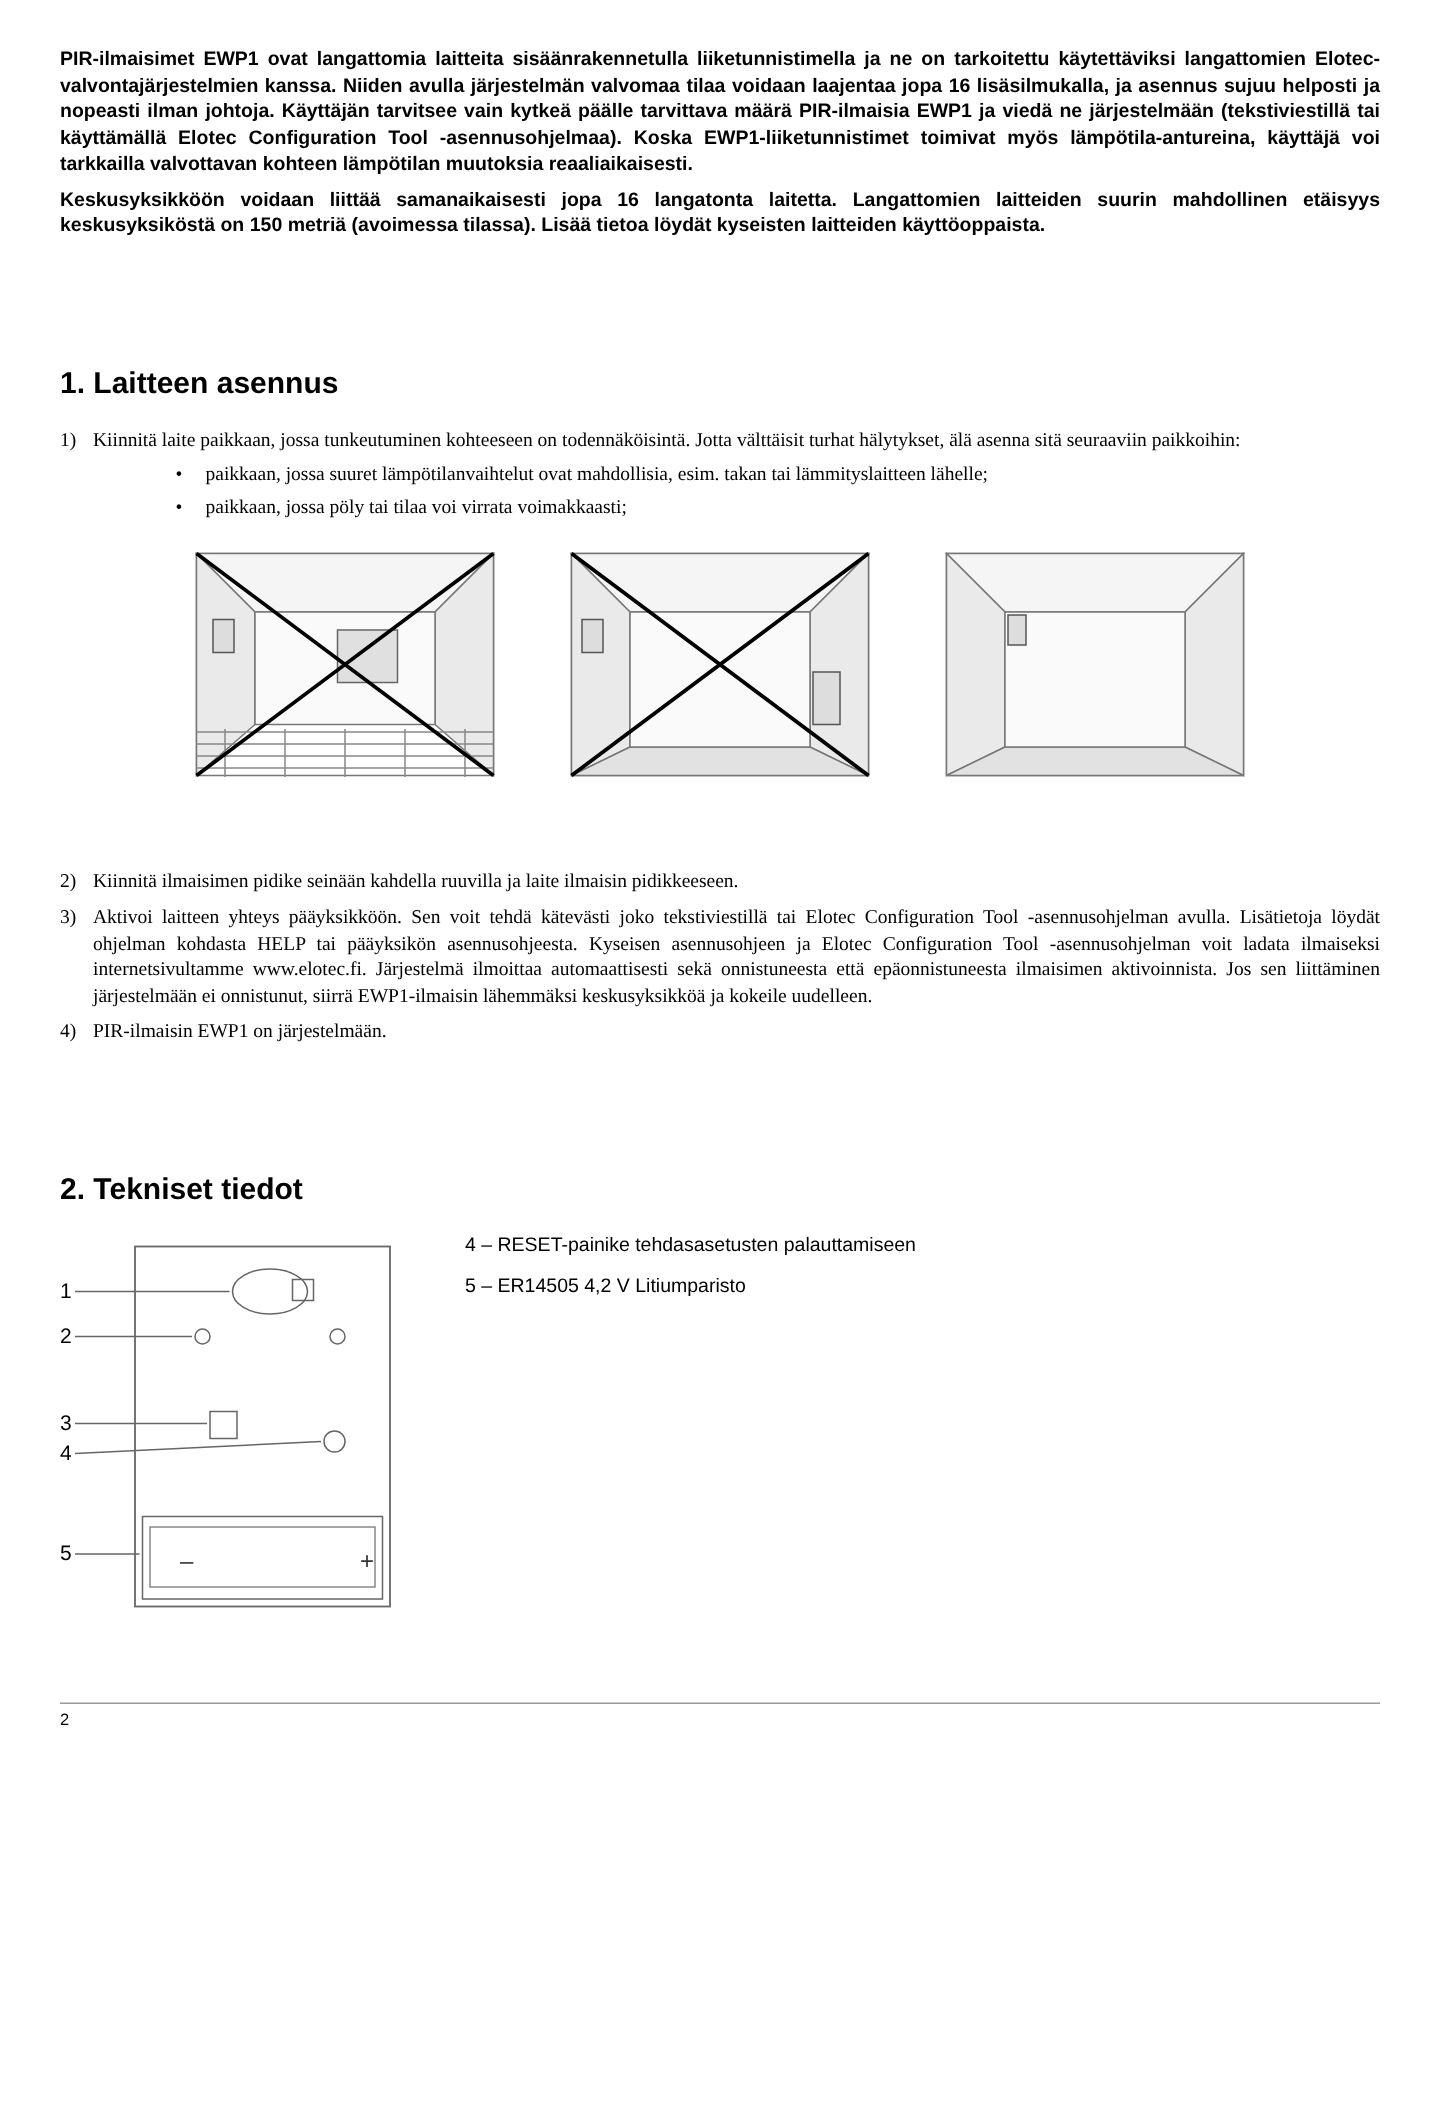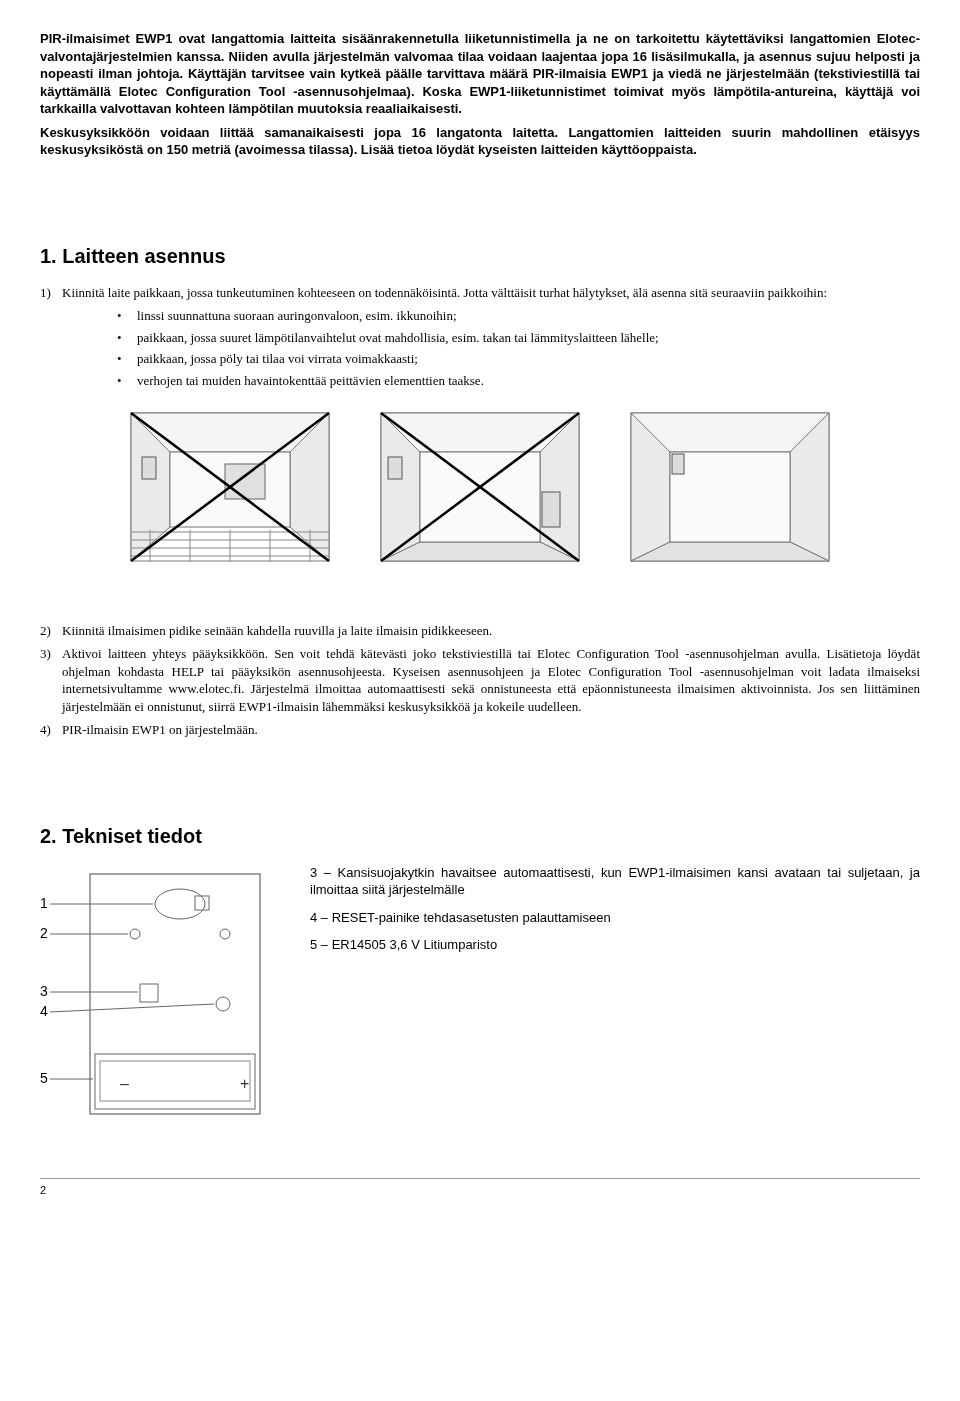--- a/index.html
+++ b/index.html
@@ -67,24 +67,22 @@
 
 <p class="para">PIR-ilmaisimet EWP1 ovat langattomia laitteita sisäänrakennetulla liiketunnistimella ja ne on tarkoitettu käytettäviksi langattomien Elotec-valvontajärjestelmien kanssa. Niiden avulla järjestelmän valvomaa tilaa voidaan laajentaa jopa 16 lisäsilmukalla, ja asennus sujuu helposti ja nopeasti ilman johtoja. Käyttäjän tarvitsee vain kytkeä päälle tarvittava määrä PIR-ilmaisia EWP1 ja viedä ne järjestelmään (tekstiviestillä tai käyttämällä Elotec Configuration Tool -asennusohjelmaa). Koska EWP1-liiketunnistimet toimivat myös lämpötila-antureina, käyttäjä voi tarkkailla valvottavan kohteen lämpötilan muutoksia reaaliaikaisesti.</p>
 <p class="para">Keskusyksikköön voidaan liittää samanaikaisesti jopa 16 langatonta laitetta. Langattomien laitteiden suurin mahdollinen etäisyys keskusyksiköstä on 150 metriä (avoimessa tilassa). Lisää tietoa löydät kyseisten laitteiden käyttöoppaista.</p>
 
 <h2 class="section-title">1. Laitteen asennus</h2>
 
 <ol class="main-list">
   <li>
     <span class="num">1)</span><span>Kiinnitä laite paikkaan, jossa tunkeutuminen kohteeseen on todennäköisintä. Jotta välttäisit turhat hälytykset, älä asenna sitä seuraaviin paikkoihin:</span>
     <ul class="sub-list">
-      <li>linssi suunnattuna suoraan auringonvaloon, esim. ikkunoihin;</li>
       <li>paikkaan, jossa suuret lämpötilanvaihtelut ovat mahdollisia, esim. takan tai lämmityslaitteen lähelle;</li>
       <li>paikkaan, jossa pöly tai tilaa voi virrata voimakkaasti;</li>
-      <li>verhojen tai muiden havaintokenttää peittävien elementtien taakse.</li>
     </ul>
   </li>
 </ol>
 
 <div class="figures">
 
   <div class="fig">
     <svg width="200" height="150" viewBox="0 0 200 150">
       <rect x="1" y="1" width="198" height="148" fill="#fff" stroke="#777"></rect>
       <polygon points="1,1 199,1 160,40 40,40" fill="#f5f5f5" stroke="#777"></polygon>
@@ -165,21 +163,20 @@
       <line x1="10" y1="215" x2="53" y2="215" stroke="#666"></line>
 
       <text x="0" y="44" font-size="14">1</text>
       <text x="0" y="74" font-size="14">2</text>
       <text x="0" y="132" font-size="14">3</text>
       <text x="0" y="152" font-size="14">4</text>
       <text x="0" y="219" font-size="14">5</text>
     </svg>
   </div>
   <div class="tech-labels">
-    <p>3 – Kansisuojakytkin havaitsee automaattisesti, kun EWP1-ilmaisimen kansi avataan tai suljetaan, ja ilmoittaa siitä järjestelmälle</p>
     <p>4 – RESET-painike tehdasasetusten palauttamiseen</p>
-    <p>5 – ER14505 3,6 V Litiumparisto</p>
+    <p>5 – ER14505 4,2 V Litiumparisto</p>
   </div>
 </div>
 
 <div class="footer-line">
   <span>2</span>
 </div>
 
 </body></html>

